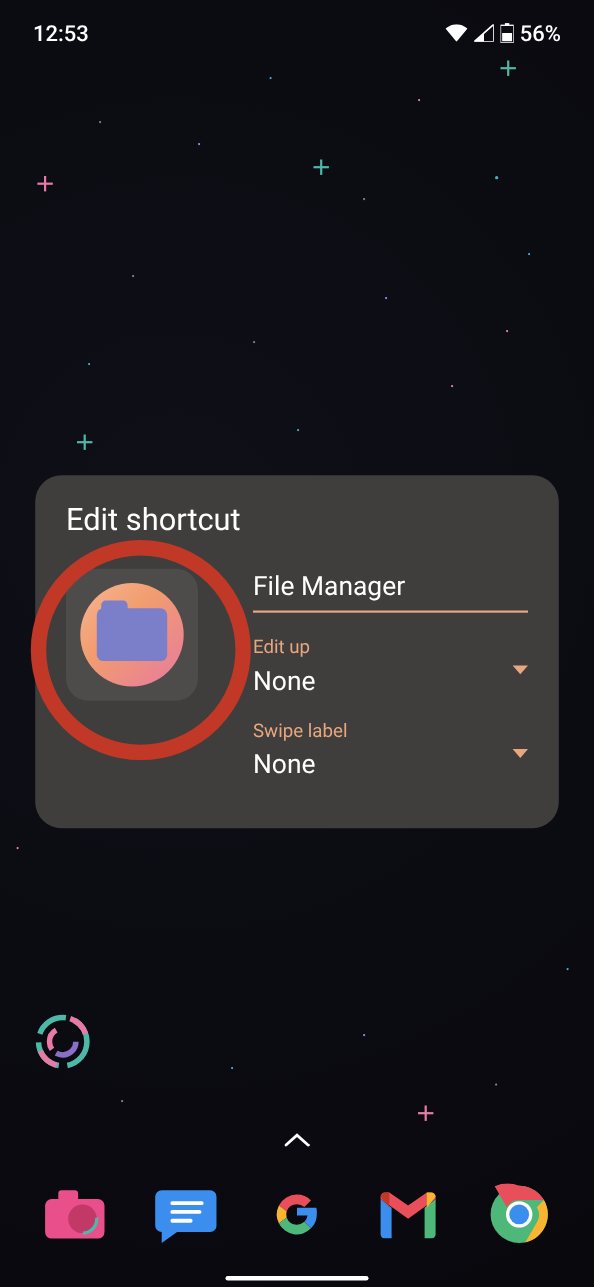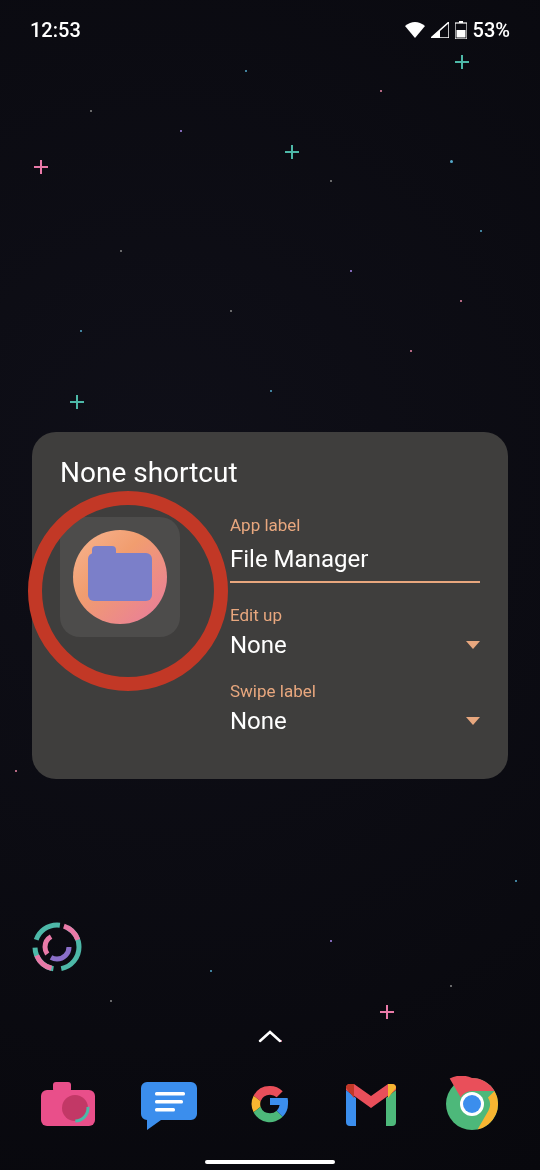--- a/index.html
+++ b/index.html
@@ -156,21 +156,20 @@
       border: none;
       border-bottom: 2px solid #e8a77e;
       color: #fff;
       font-size: 24px;
       font-weight: 400;
       padding: 4px 0 8px 0;
       outline: none;
     }
     .select-row {
       display: flex;
-      align-items: center;
       justify-content: space-between;
       cursor: pointer;
     }
     .select-value {
       color: #fff;
       font-size: 24px;
       font-weight: 400;
     }
     .chevron {
       width: 0;
@@ -289,38 +288,37 @@
           <path d="M0 16 L9 16 L9 8 Z" fill="#fff"></path>
         </svg>
     </span>
     <span class="battery-icon">
       <svg width="12" height="18" viewBox="0 0 12 18">
           <rect x="4" y="0" width="4" height="2" fill="#fff"></rect>
           <rect x="0" y="2" width="12" height="16" fill="none" stroke="#fff" stroke-width="1.2"></rect>
           <rect x="1.5" y="9" width="9" height="7.5" fill="#fff"></rect>
         </svg>
     </span>
-    <span>53%</span>
+    <span>56%</span>
   </div>
 </div>
 
 <div class="dialog">
-  <div class="dialog-title">None shortcut</div>
+  <div class="dialog-title">Edit shortcut</div>
   <div class="dialog-body">
     <div class="icon-container">
       <div class="highlight-circle"></div>
       <div class="app-icon-tile">
         <div class="app-icon-inner">
           <div class="folder-shape"></div>
         </div>
       </div>
     </div>
     <div class="fields">
       <div class="field-group">
-        <div class="field-label">App label</div>
         <input type="text" class="text-input" value="File Manager" style="">
       </div>
       <div class="field-group">
         <div class="field-label">Edit up</div>
         <div class="select-row">
           <span class="select-value">None</span>
           <span class="chevron"></span>
         </div>
       </div>
       <div class="field-group">

